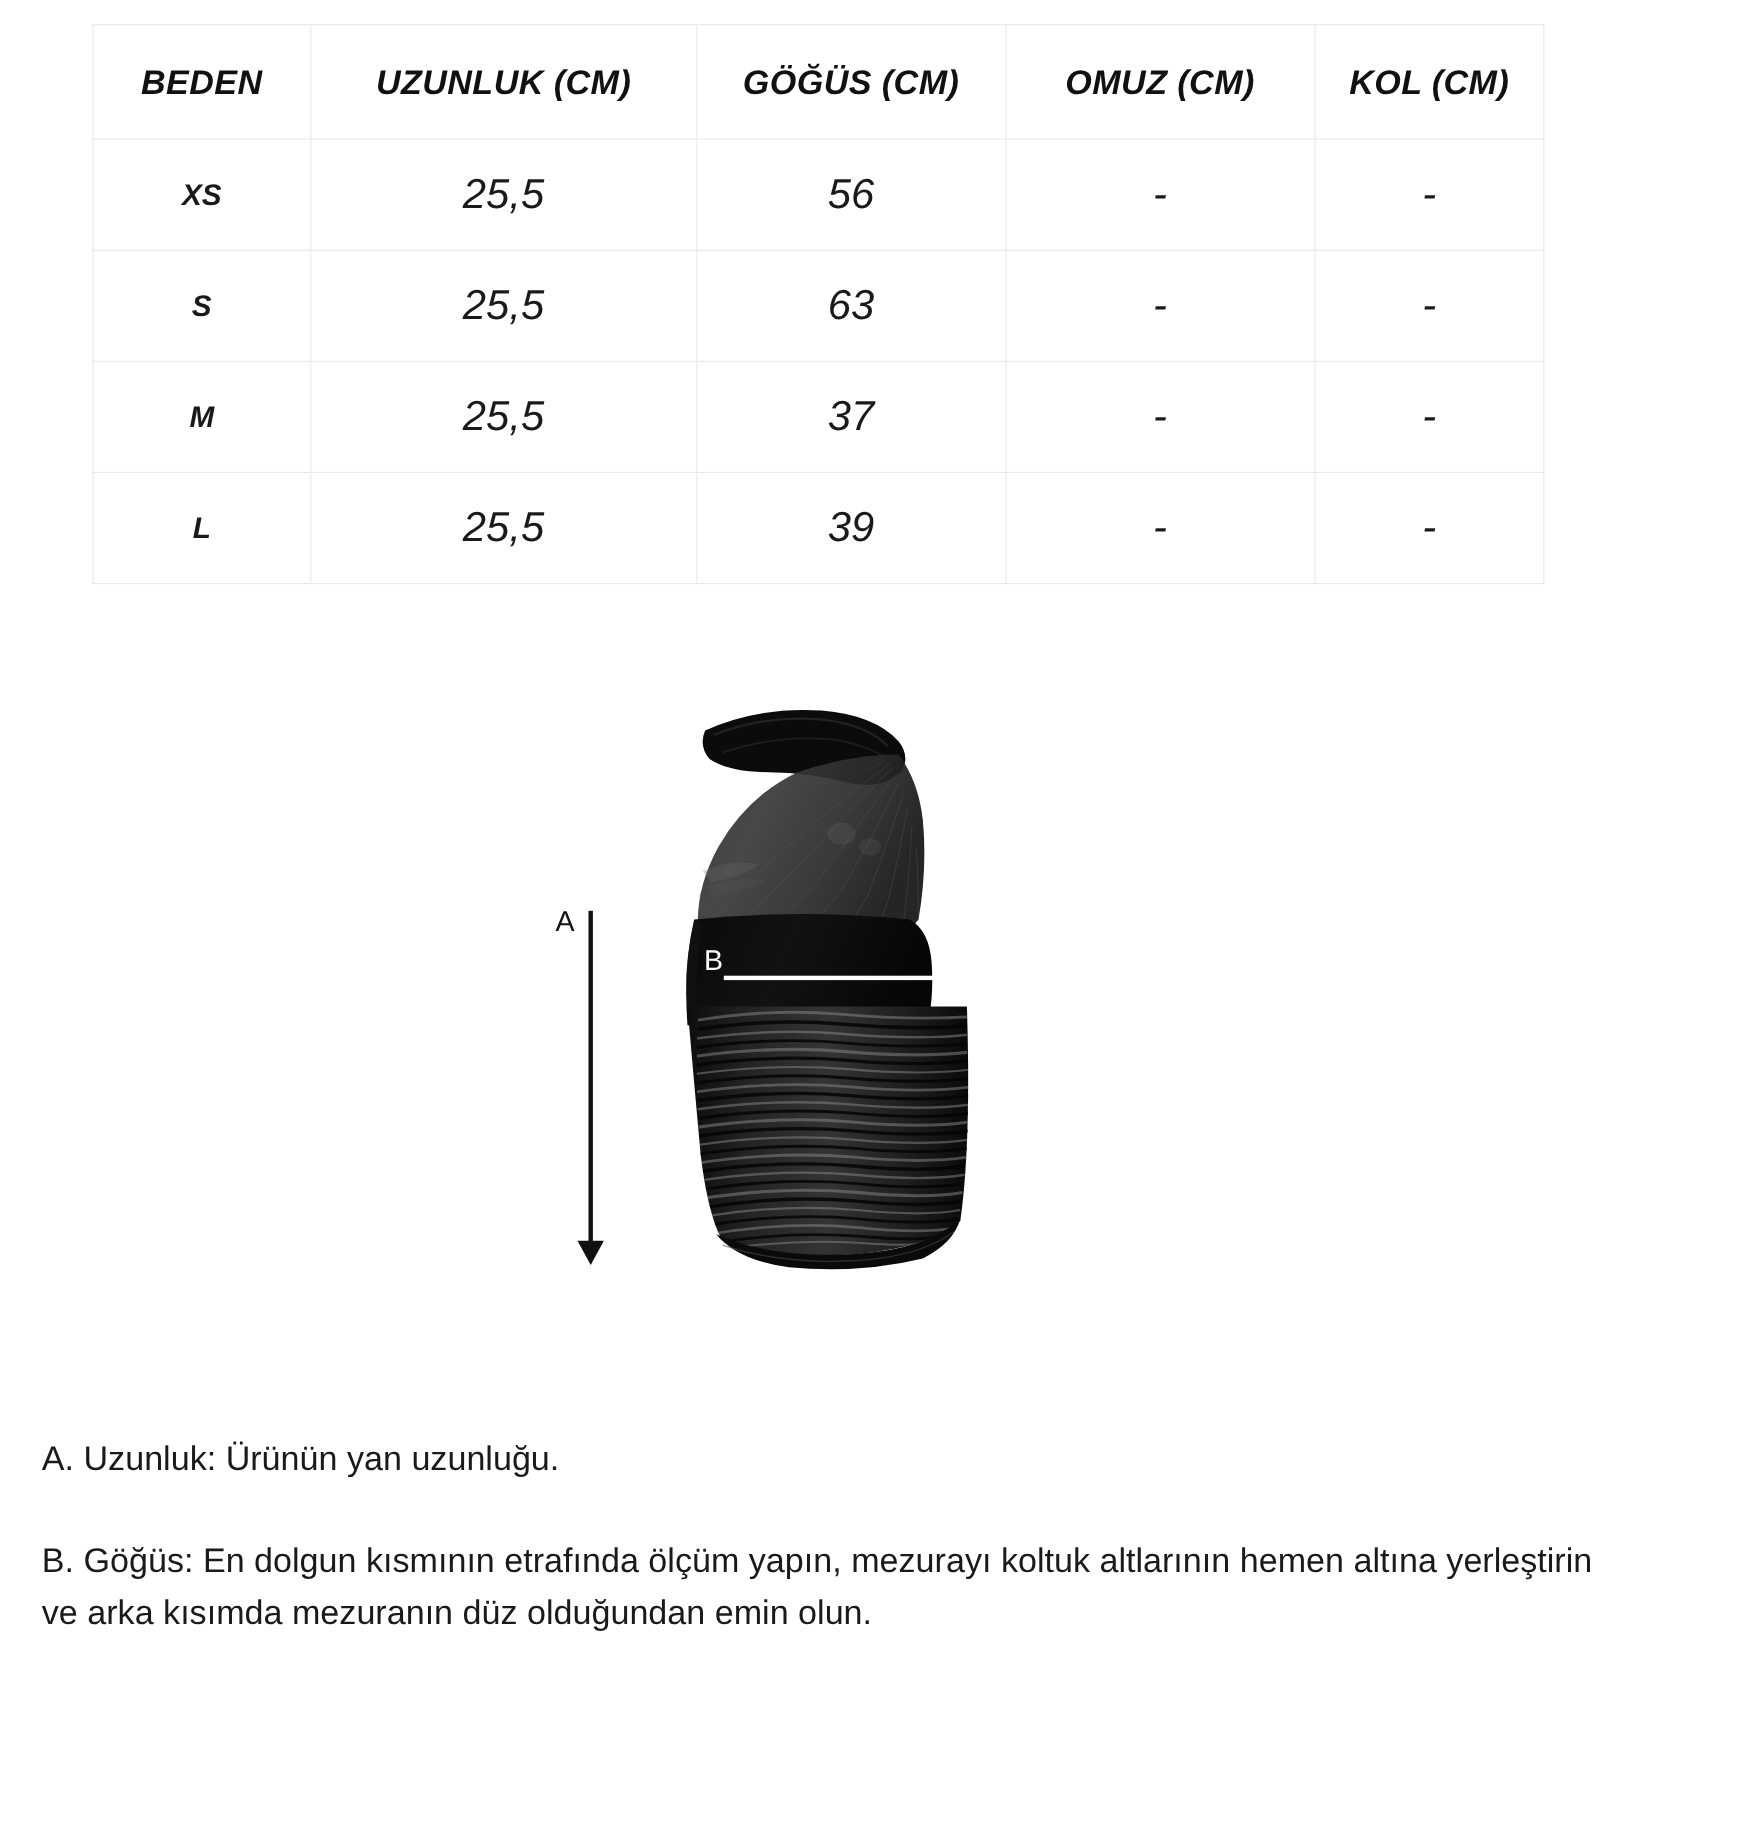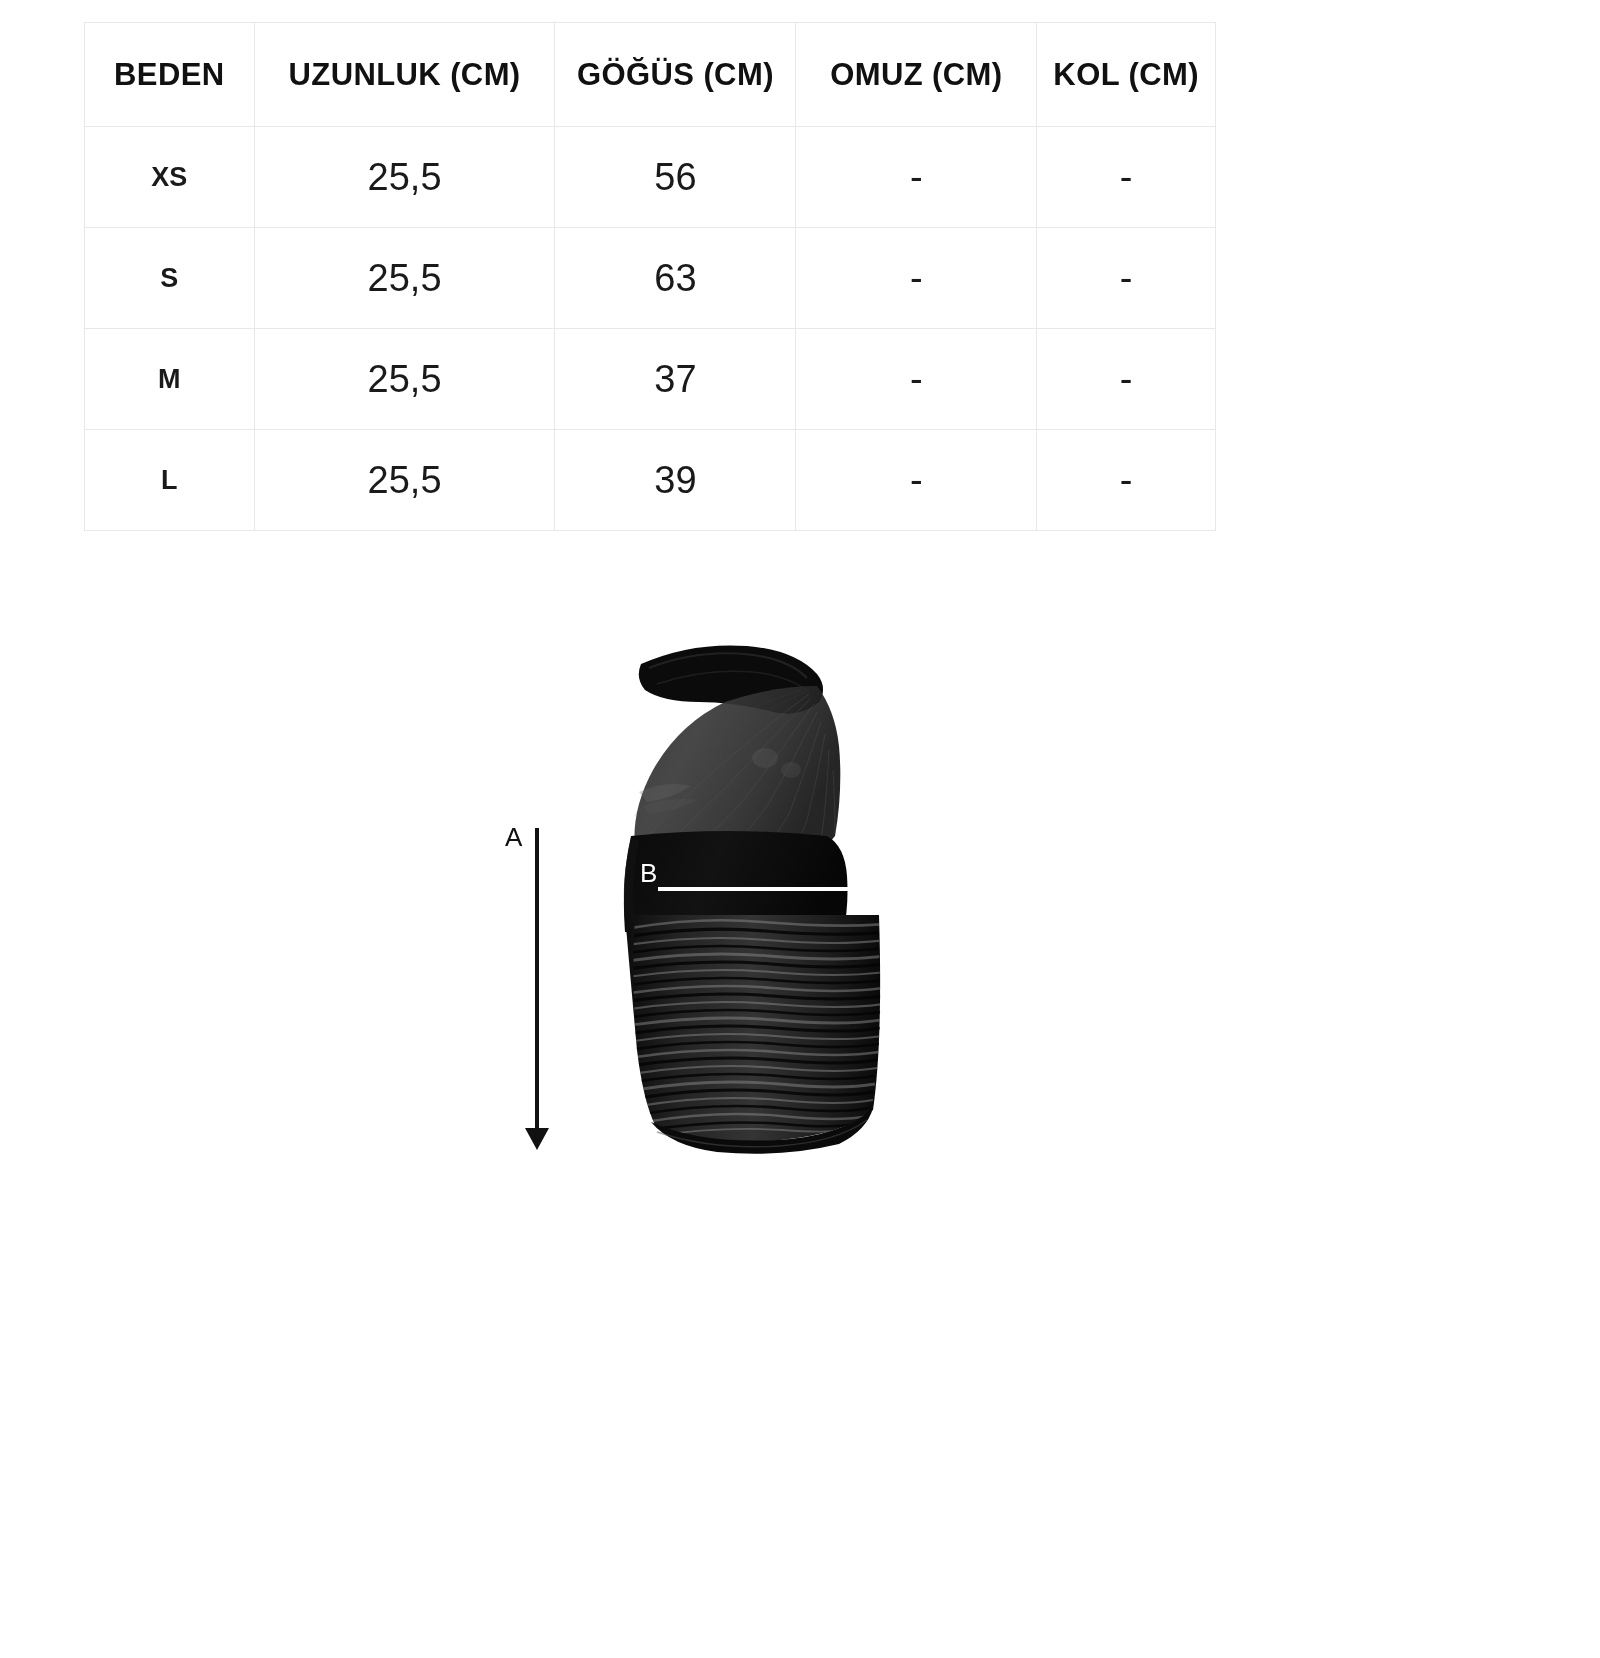--- a/index.html
+++ b/index.html
@@ -16,21 +16,22 @@
     width: 1600px;
     height: 1658px;
     background: #ffffff;
   }
 
   
   .table-wrap {
     position: absolute;
     left: 84px;
     top: 22px;
-    width: 1132px;
+    width: 1320px;
+    font-style: italic;
   }
   table.size-table {
     width: 100%;
     border-collapse: collapse;
     table-layout: fixed;
   }
   table.size-table th,
   table.size-table td {
     border: 1px solid #e8e8e8;
     text-align: center;
@@ -336,14 +337,18 @@
     </div>
 
     <div class="b-measure">
       <span class="b-label">B</span>
       <div class="b-line"></div>
       <div class="b-arrowhead"></div>
     </div>
 
   </div>
 
+  <div class="desc">
+    <p class="note-a">A. Uzunluk: Ürünün yan uzunluğu.</p>
+    <p class="note-b">B. Göğüs: En dolgun kısmının etrafında ölçüm yapın, mezurayı koltuk altlarının hemen altına yerleştirin ve arka kısımda mezuranın düz olduğundan emin olun.</p>
+  </div>
 
 </div>
 
 </body></html>

